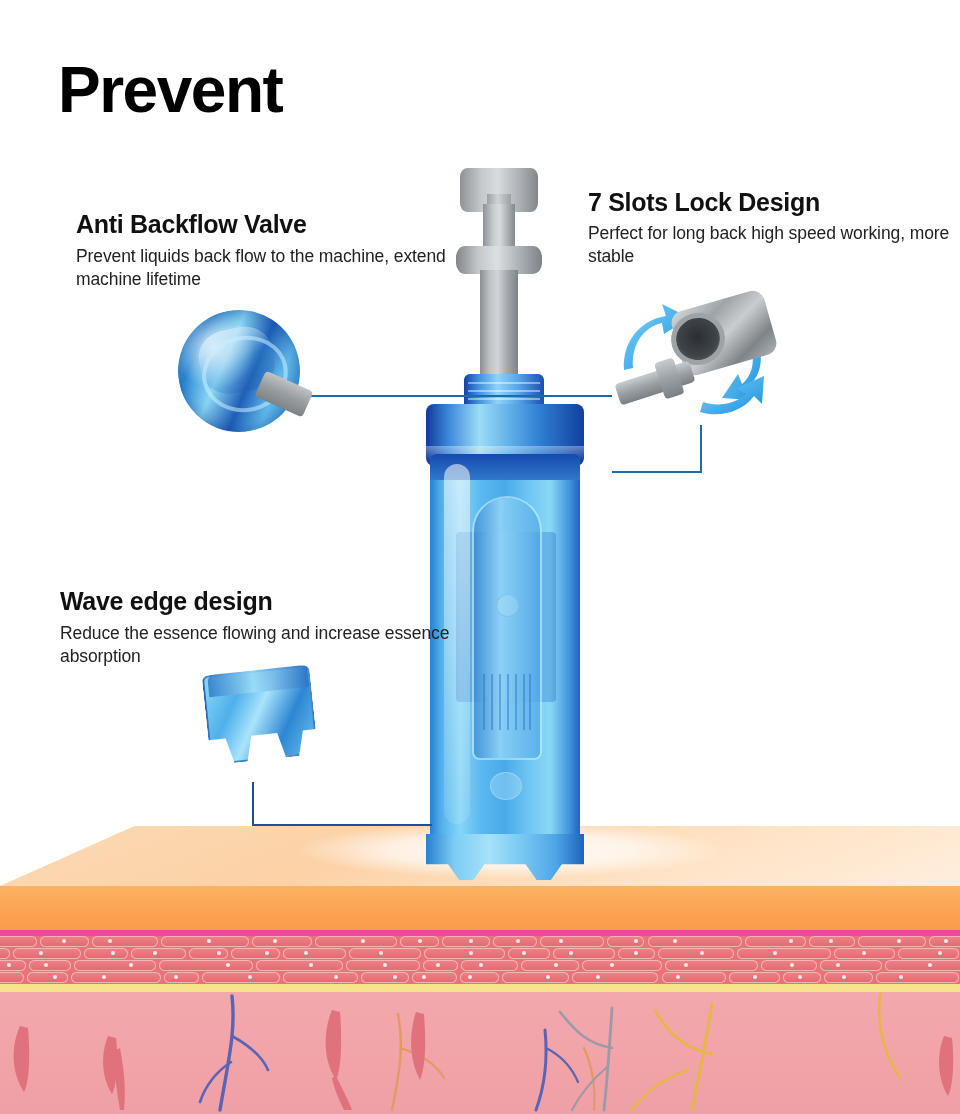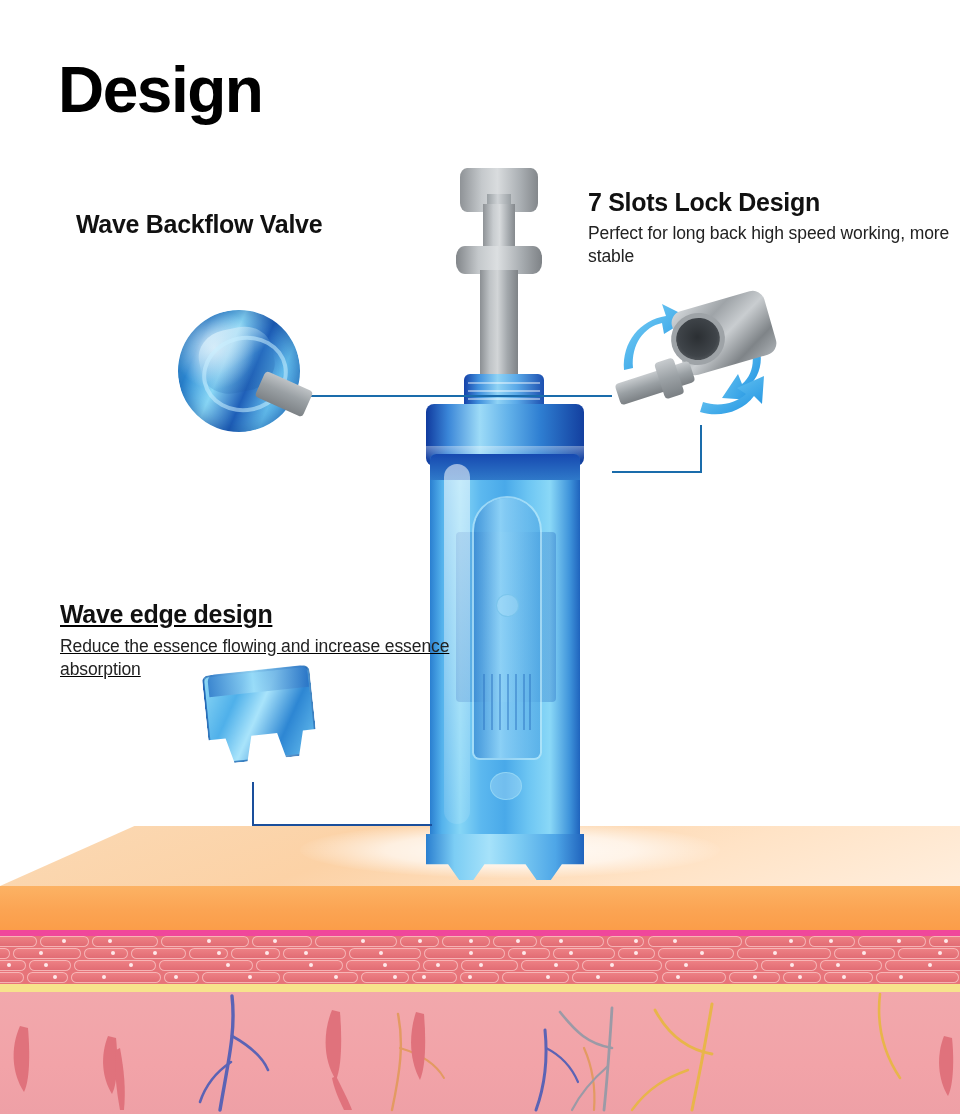--- a/index.html
+++ b/index.html
@@ -16,21 +16,21 @@
     font-size:64px;font-weight:bold;color:#000;letter-spacing:-1.5px;line-height:1;
   }
   .feat-title{font-size:25px;font-weight:bold;color:#111;line-height:1.15;letter-spacing:-0.3px;}
   .feat-desc{font-size:17.5px;font-weight:normal;color:#222;line-height:1.32;letter-spacing:-0.1px;}
 
   .feat{position:absolute;}
   #feat-valve{left:76px;top:210px;width:400px;}
   #feat-valve .feat-desc{margin-top:6px;}
   #feat-lock{left:588px;top:188px;width:372px;}
   #feat-lock .feat-desc{margin-top:5px;}
-  #feat-wave{left:60px;top:600px;width:400px;text-decoration:underline;}
+  #feat-wave{left:60px;top:587px;width:400px;}
   #feat-wave .feat-desc{margin-top:6px;}
 
   
   .connector{position:absolute;}
   #conn-valve{left:300px;top:395px;width:312px;height:2px;background:#1a6cab;}
   #conn-lock{left:612px;top:425px;width:90px;height:48px;}
   #conn-lock .v{position:absolute;right:0;top:0;width:2px;height:48px;background:#1a6cab;}
   #conn-lock .h{position:absolute;left:0;bottom:0;width:90px;height:2px;background:#1a6cab;}
   #conn-wave{left:252px;top:782px;width:180px;height:44px;}
   #conn-wave .v{position:absolute;left:0;top:0;width:2px;height:44px;background:#1a4f9c;}
@@ -509,24 +509,25 @@
     <div class="cap"></div>
     <div class="bore"></div>
     <div class="pin"></div>
   </div>
 
   <div id="icon-wave">
     <div class="blk"></div>
     <div class="top"></div>
   </div>
 
-  <div class="page-title">Design</div>
+  <div class="page-title">Prevent</div>
 
   <div class="feat" id="feat-valve">
-    <div class="feat-title">Wave Backflow Valve</div>
+    <div class="feat-title">Anti Backflow Valve</div>
+    <div class="feat-desc">Prevent liquids back flow to the machine, extend machine lifetime</div>
   </div>
 
   <div class="feat" id="feat-lock">
     <div class="feat-title">7 Slots Lock Design</div>
     <div class="feat-desc">Perfect for long back high speed working, more stable</div>
   </div>
 
   <div class="feat" id="feat-wave">
     <div class="feat-title">Wave edge design</div>
     <div class="feat-desc">Reduce the essence flowing and increase essence absorption</div>

